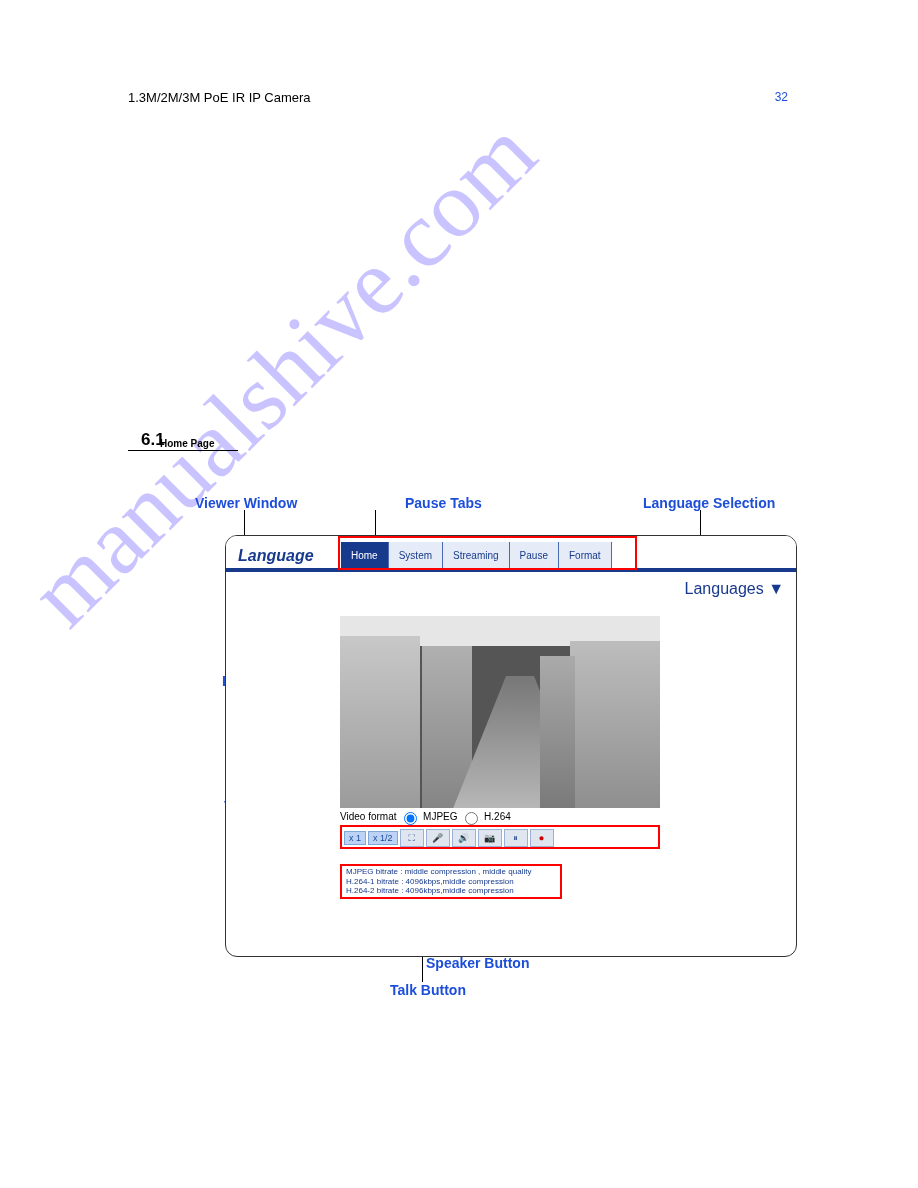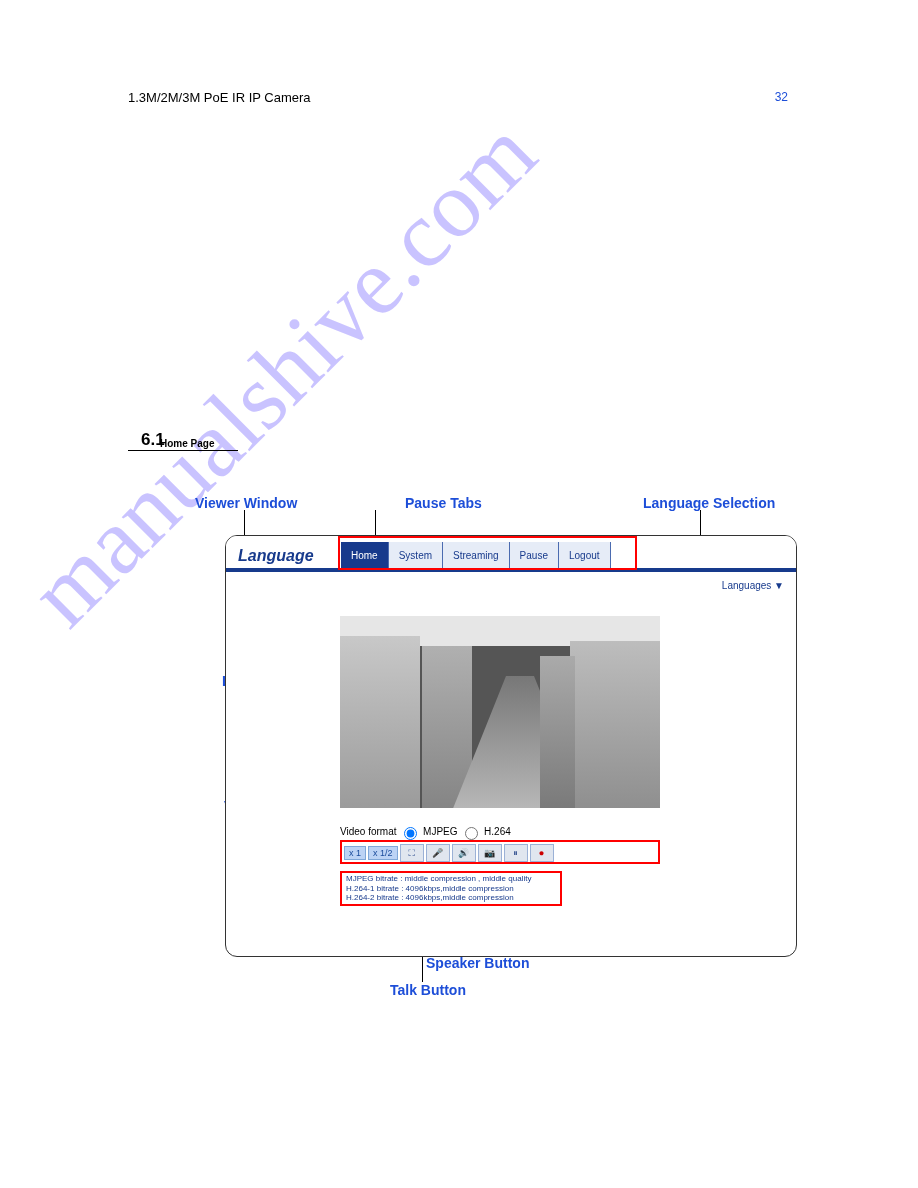--- a/index.html
+++ b/index.html
@@ -42,38 +42,38 @@
     display:flex; align-items:flex-end;
   }
   .logo { font-style:italic; font-weight:bold; color:#173a8c; font-size:16px; padding:3px 12px; }
   .tabs-wrap { position:absolute; left:115px; top:0; height:32px; }
   .tabs-red { position:absolute; left:112px; top:0px; width:295px; height:30px; border:2px solid red; pointer-events:none; }
   .tabs { display:flex; height:100%; }
   .tab { height:22px; margin-top:6px; padding:2px 10px; font-size:10px;
          background:#173a8c; color:#fff; border-right:1px solid #4b6bb0; display:flex; align-items:center; }
   .tab.active { background:#173a8c; }
   .tab.light { background:#e6ecf7; color:#173a8c; }
-  .lang { position:absolute; right:12px; top:44px; font-size:10px; color:#173a8c; }
+  .lang { position:absolute; right:12px; top:44px; font-size:16px; color:#173a8c; }
 
   .video-wrap { position:absolute; left:114px; top:80px; width:320px; }
   .video-bar { height:16px; background:#000; color:#fff; font-size:10px; text-align:right; padding:1px 6px; }
   .video { width:320px; height:192px; background:#555; position:relative; overflow:hidden; }
   .bldg { position:absolute; background:linear-gradient(180deg,#c8c8c8,#9b9b9b); }
   .road { position:absolute; left:110px; top:60px; width:140px; height:140px;
           background:linear-gradient(180deg,#777,#bbb);
           clip-path: polygon(40% 0, 60% 0, 100% 100%, 0% 100%); }
   .sky { position:absolute; left:0; top:0; right:0; height:30px; background:#e6e6e6; }
 
-  .vfmt { font-size:10px; padding-top:16px; color:#000; }
+  .vfmt { font-size:10px; padding-top:1px; color:#000; }
   .vfmt input { vertical-align:middle; }
   .ctl-red { border:2px solid red; padding:2px 2px 0 2px;text-align:right; }
   .ctl-row { display:flex; gap:2px; align-items:center; }
   .zoombtn { font-size:9px; background:#bcd3f5; border:1px solid #7fa7d8; padding:1px 4px; color:#1a4b9b; }
   .iconbtn { width:22px; height:16px; background:#e0e6ef; border:1px solid #9bb1d6; display:flex; align-items:center; justify-content:center; font-size:9px; color:#2a4a8c; }
-  .info-red { border:2px solid red; padding:1px 4px; font-size:8px; color:#173a8c; line-height:1.2; margin-top:7px; width:210px; }
+  .info-red { border:2px solid red; padding:1px 4px; font-size:8px; color:#173a8c; line-height:1.2; margin-top:15px; width:210px; }
 </style>
 </head>
 <body>
 
 <div class="page">
 
   <div class="hdr">1.3M/2M/3M PoE IR IP Camera</div>
   <div class="pagenum">32</div>
 
   <div class="watermark">manualshive.com</div>
@@ -144,21 +144,21 @@
   <div class="frame">
     <div class="frame-top">
       <div class="logo">Language</div>
     </div>
     <div class="tabs-wrap">
       <div class="tabs">
         <div class="tab active">Home</div>
         <div class="tab light">System</div>
         <div class="tab light">Streaming</div>
         <div class="tab light">Pause</div>
-        <div class="tab light">Logout</div>
+        <div class="tab light">Format</div>
       </div>
     </div>
     <div class="tabs-red"></div>
     <div class="lang">Languages ▼</div>
 
     <div class="video-wrap">
       <div class="video">
         <div class="sky"></div>
         <div class="bldg" style="left:0;top:20px;width:80px;height:172px;"></div>
         <div class="bldg" style="left:82px;top:30px;width:50px;height:162px;background:linear-gradient(180deg,#b0b0b0,#858585);"></div>

